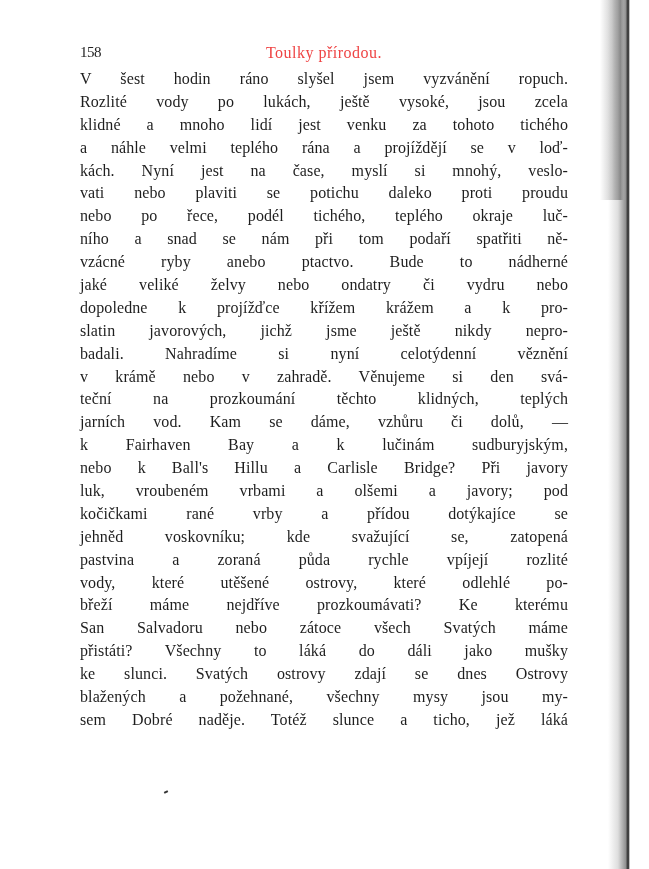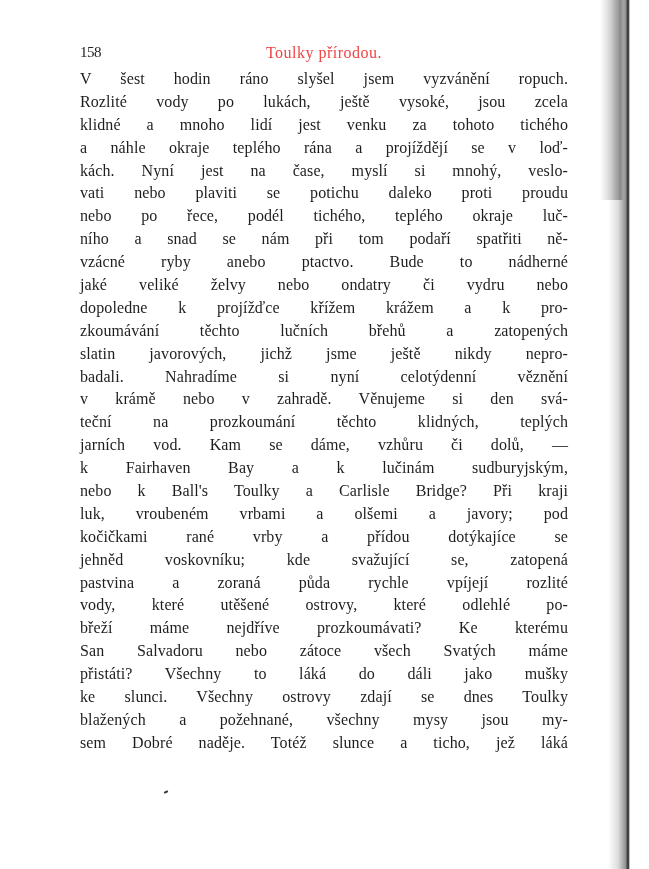--- a/index.html
+++ b/index.html
@@ -109,43 +109,42 @@
 
   <div class="running-head">
     <span class="page-number">158</span>
     <span class="running-title">Toulky přírodou.</span>
   </div>
 
   <div class="body-text">
     <span class="line">V šest hodin ráno slyšel jsem vyzvánění ropuch.</span>
     <span class="line">Rozlité vody po lukách, ještě vysoké, jsou zcela</span>
     <span class="line">klidné a mnoho lidí jest venku za tohoto tichého</span>
-    <span class="line">a náhle okraje teplého rána a projíždějí se v loď-</span>
+    <span class="line">a náhle velmi teplého rána a projíždějí se v loď-</span>
     <span class="line">kách. Nyní jest na čase, myslí si mnohý, veslo-</span>
     <span class="line">vati nebo plaviti se potichu daleko proti proudu</span>
     <span class="line">nebo po řece, podél tichého, teplého okraje luč-</span>
     <span class="line">ního a snad se nám při tom podaří spatřiti ně-</span>
     <span class="line">vzácné ryby anebo ptactvo. Bude to nádherné</span>
     <span class="line">jaké veliké želvy nebo ondatry či vydru nebo</span>
     <span class="line">dopoledne k projížďce křížem krážem a k pro-</span>
-    <span class="line">zkoumávání těchto lučních břehů a zatopených</span>
     <span class="line">slatin javorových, jichž jsme ještě nikdy nepro-</span>
     <span class="line">badali. Nahradíme si nyní celotýdenní věznění</span>
     <span class="line">v krámě nebo v zahradě. Věnujeme si den svá-</span>
     <span class="line">teční na prozkoumání těchto klidných, teplých</span>
     <span class="line">jarních vod. Kam se dáme, vzhůru či dolů, —</span>
     <span class="line">k Fairhaven Bay a k lučinám sudburyjským,</span>
-    <span class="line">nebo k Ball's Toulky a Carlisle Bridge? Při kraji</span>
+    <span class="line">nebo k Ball's Hillu a Carlisle Bridge? Při javory</span>
     <span class="line">luk, vroubeném vrbami a olšemi a javory; pod</span>
     <span class="line">kočičkami rané vrby a přídou dotýkajíce se</span>
     <span class="line">jehněd voskovníku; kde svažující se, zatopená</span>
     <span class="line">pastvina a zoraná půda rychle vpíjejí rozlité</span>
     <span class="line">vody, které utěšené ostrovy, které odlehlé po-</span>
     <span class="line">břeží máme nejdříve prozkoumávati? Ke kterému</span>
     <span class="line">San Salvadoru nebo zátoce všech Svatých máme</span>
     <span class="line">přistáti? Všechny to láká do dáli jako mušky</span>
-    <span class="line">ke slunci. Všechny ostrovy zdají se dnes Toulky</span>
+    <span class="line">ke slunci. Svatých ostrovy zdají se dnes Ostrovy</span>
     <span class="line">blažených a požehnané, všechny mysy jsou my-</span>
     <span class="line last">sem Dobré naděje. Totéž slunce a ticho, jež láká</span>
   </div>
 
   <div class="scan-speck"></div>
 </div>
 
 </body></html>

